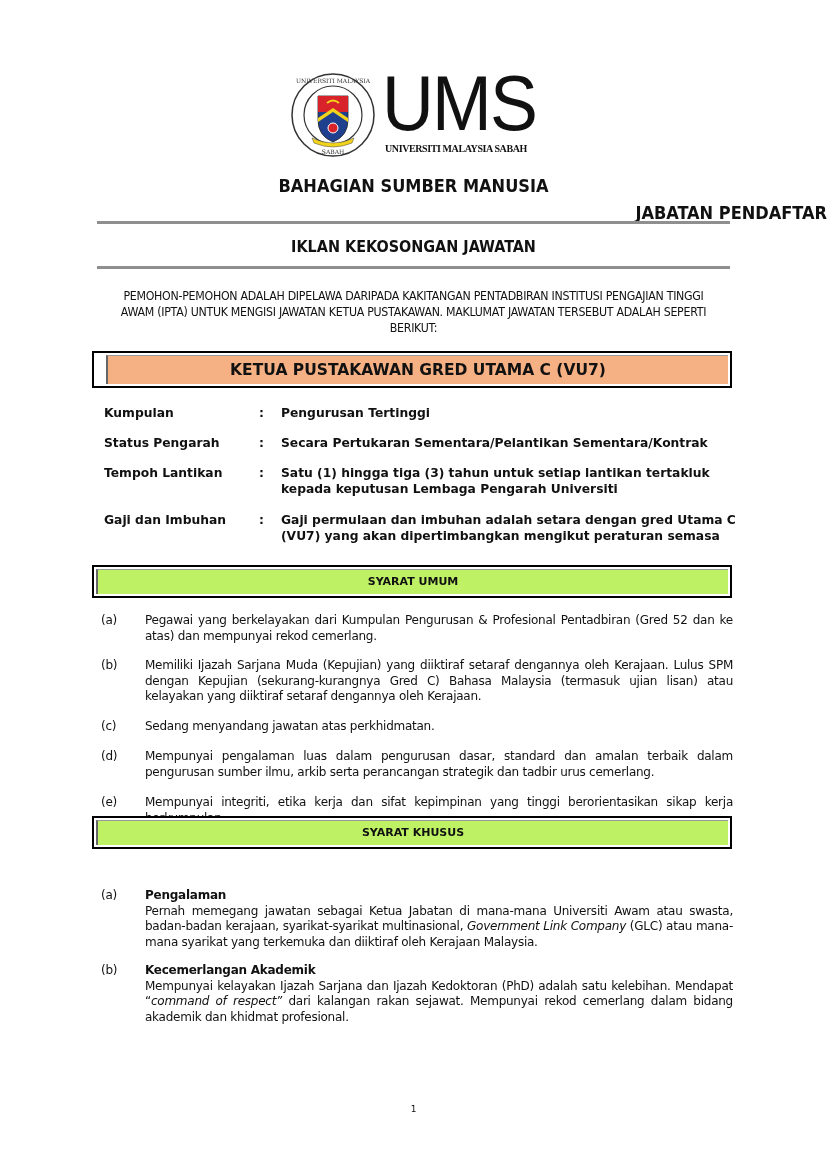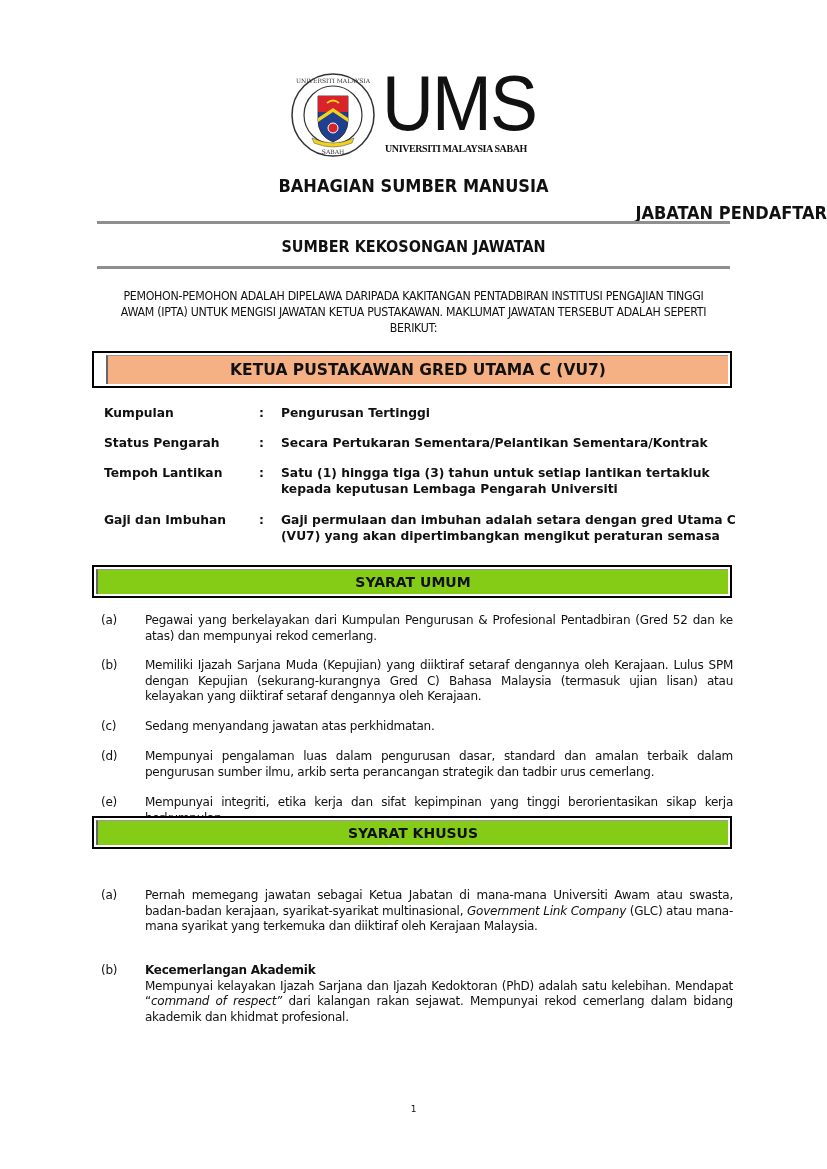--- a/index.html
+++ b/index.html
@@ -36,21 +36,21 @@
 
   .boxhead {
     left: 92px; width: 640px; box-sizing: border-box;
     border: 2px solid #000; padding: 2px; background: #fff;
   }
   .boxhead .inner {
     border-left: 2px solid #666; border-top: 1px solid #999;
     text-align: center; font-weight: bold; color: #111;
   }
   .orange .inner { background: #f5b183; height: 28px; line-height: 28px; font-size: 15.5px; }
-  .green .inner { background: #84cc16; height: 24px; line-height: 24px; font-size: 14px; }
+  .green .inner { background: #bef264; height: 24px; line-height: 24px; font-size: 11px; }
 
   .info-row { left: 104px; width: 640px; font-size: 12.3px; font-weight: bold; line-height: 16px; }
   .info-row .lbl { position: absolute; left: 0; }
   .info-row .colon { position: absolute; left: 155px; }
   .info-row .val { position: absolute; left: 177px; width: 455px; }
 
   .item { left: 101px; width: 628px; font-size: 12px; line-height: 15.5px; letter-spacing: -0.25px; }
   .item .mk { position: absolute; left: 0; }
   .item .tx { position: absolute; left: 44px; width: 588px; text-align: justify; }
   .item .hd { font-weight: bold; display: block; }
@@ -72,21 +72,21 @@
     <text x="43" y="11" font-size="6" text-anchor="middle" fill="#333" font-family="DejaVu Serif, serif">UNIVERSITI MALAYSIA</text>
     <text x="43" y="82" font-size="6" text-anchor="middle" fill="#333" font-family="DejaVu Serif, serif">SABAH</text>
   </svg>
   <div class="ums-word">UMS</div>
   <div class="ums-sub">UNIVERSITI MALAYSIA SABAH</div>
 </div>
 
 <div class="abs center-bold" style="top:175px;">BAHAGIAN SUMBER MANUSIA</div>
 <div class="abs center-bold" style="top:202px;text-align:right;">JABATAN PENDAFTAR</div>
 <div class="abs rule" style="top:221px;"></div>
-<div class="abs center-bold" style="top:237px; font-size:16px;">SUMBER KEKOSONGAN JAWATAN</div>
+<div class="abs center-bold" style="top:237px; font-size:16px;">IKLAN KEKOSONGAN JAWATAN</div>
 <div class="abs rule" style="top:266px;"></div>
 
 <div class="abs intro">PEMOHON-PEMOHON ADALAH DIPELAWA DARIPADA KAKITANGAN PENTADBIRAN INSTITUSI PENGAJIAN TINGGI AWAM (IPTA) UNTUK MENGISI JAWATAN KETUA PUSTAKAWAN. MAKLUMAT JAWATAN TERSEBUT ADALAH SEPERTI BERIKUT:</div>
 
 <div class="abs boxhead orange" style="top:351px;padding-left:12px;">
   <div class="inner">KETUA PUSTAKAWAN GRED UTAMA C (VU7)</div>
 </div>
 
 <div class="abs info-row" style="top:405px;">
   <span class="lbl">Kumpulan</span>
@@ -134,20 +134,21 @@
   <span class="tx">Mempunyai integriti, etika kerja dan sifat kepimpinan yang tinggi berorientasikan sikap kerja berkumpulan.</span>
 </div>
 
 <div class="abs boxhead green" style="top:816px;">
   <div class="inner">SYARAT KHUSUS</div>
 </div>
 
 <div class="abs item" style="top:888px;">
   <span class="mk">(a)</span>
   <span class="tx">
+    <span class="hd">Pengalaman</span>
     <span>Pernah memegang jawatan sebagai Ketua Jabatan di mana-mana Universiti Awam atau swasta, badan-badan kerajaan, syarikat-syarikat multinasional, </span><i>Government Link Company</i><span> (GLC) atau mana-mana syarikat yang terkemuka dan diiktiraf oleh Kerajaan Malaysia.</span>
   </span>
 </div>
 <div class="abs item" style="top:963px;">
   <span class="mk">(b)</span>
   <span class="tx">
     <span class="hd">Kecemerlangan Akademik</span>
     <span>Mempunyai kelayakan Ijazah Sarjana dan Ijazah Kedoktoran (PhD) adalah satu kelebihan. Mendapat “</span><i>command of respect”</i><span> dari kalangan rakan sejawat. Mempunyai rekod cemerlang dalam bidang akademik dan khidmat profesional.</span>
   </span>
 </div>

